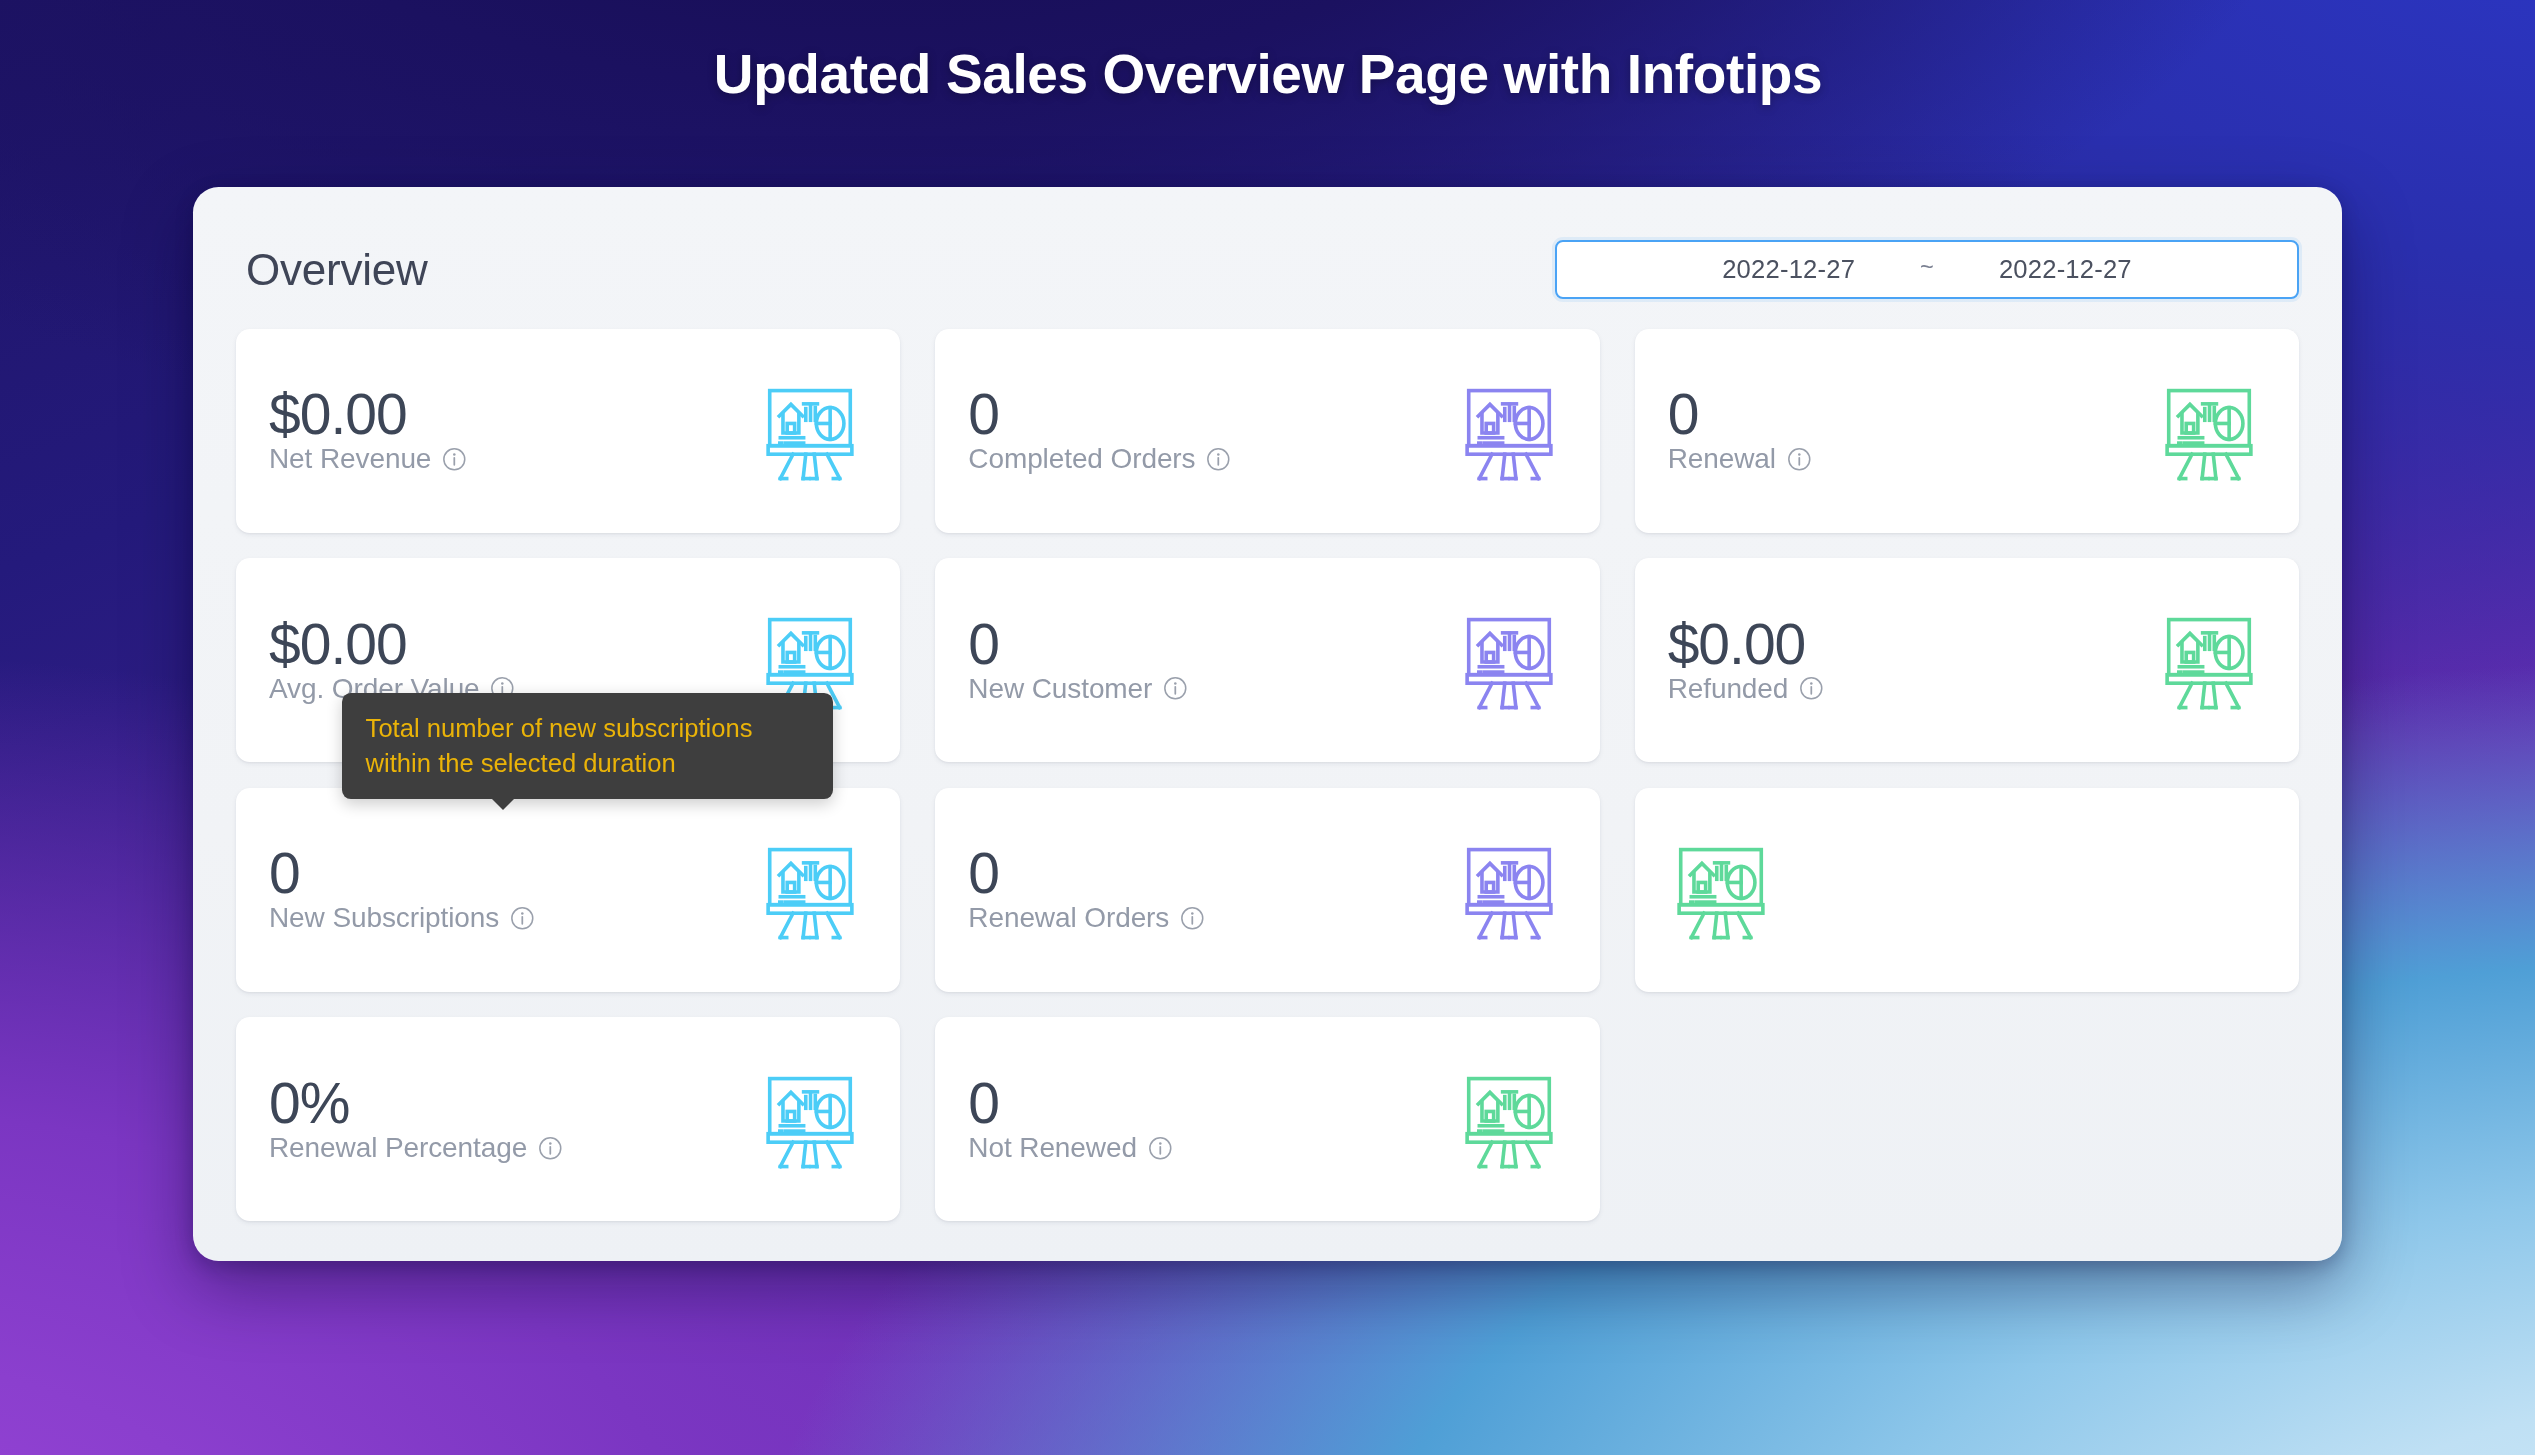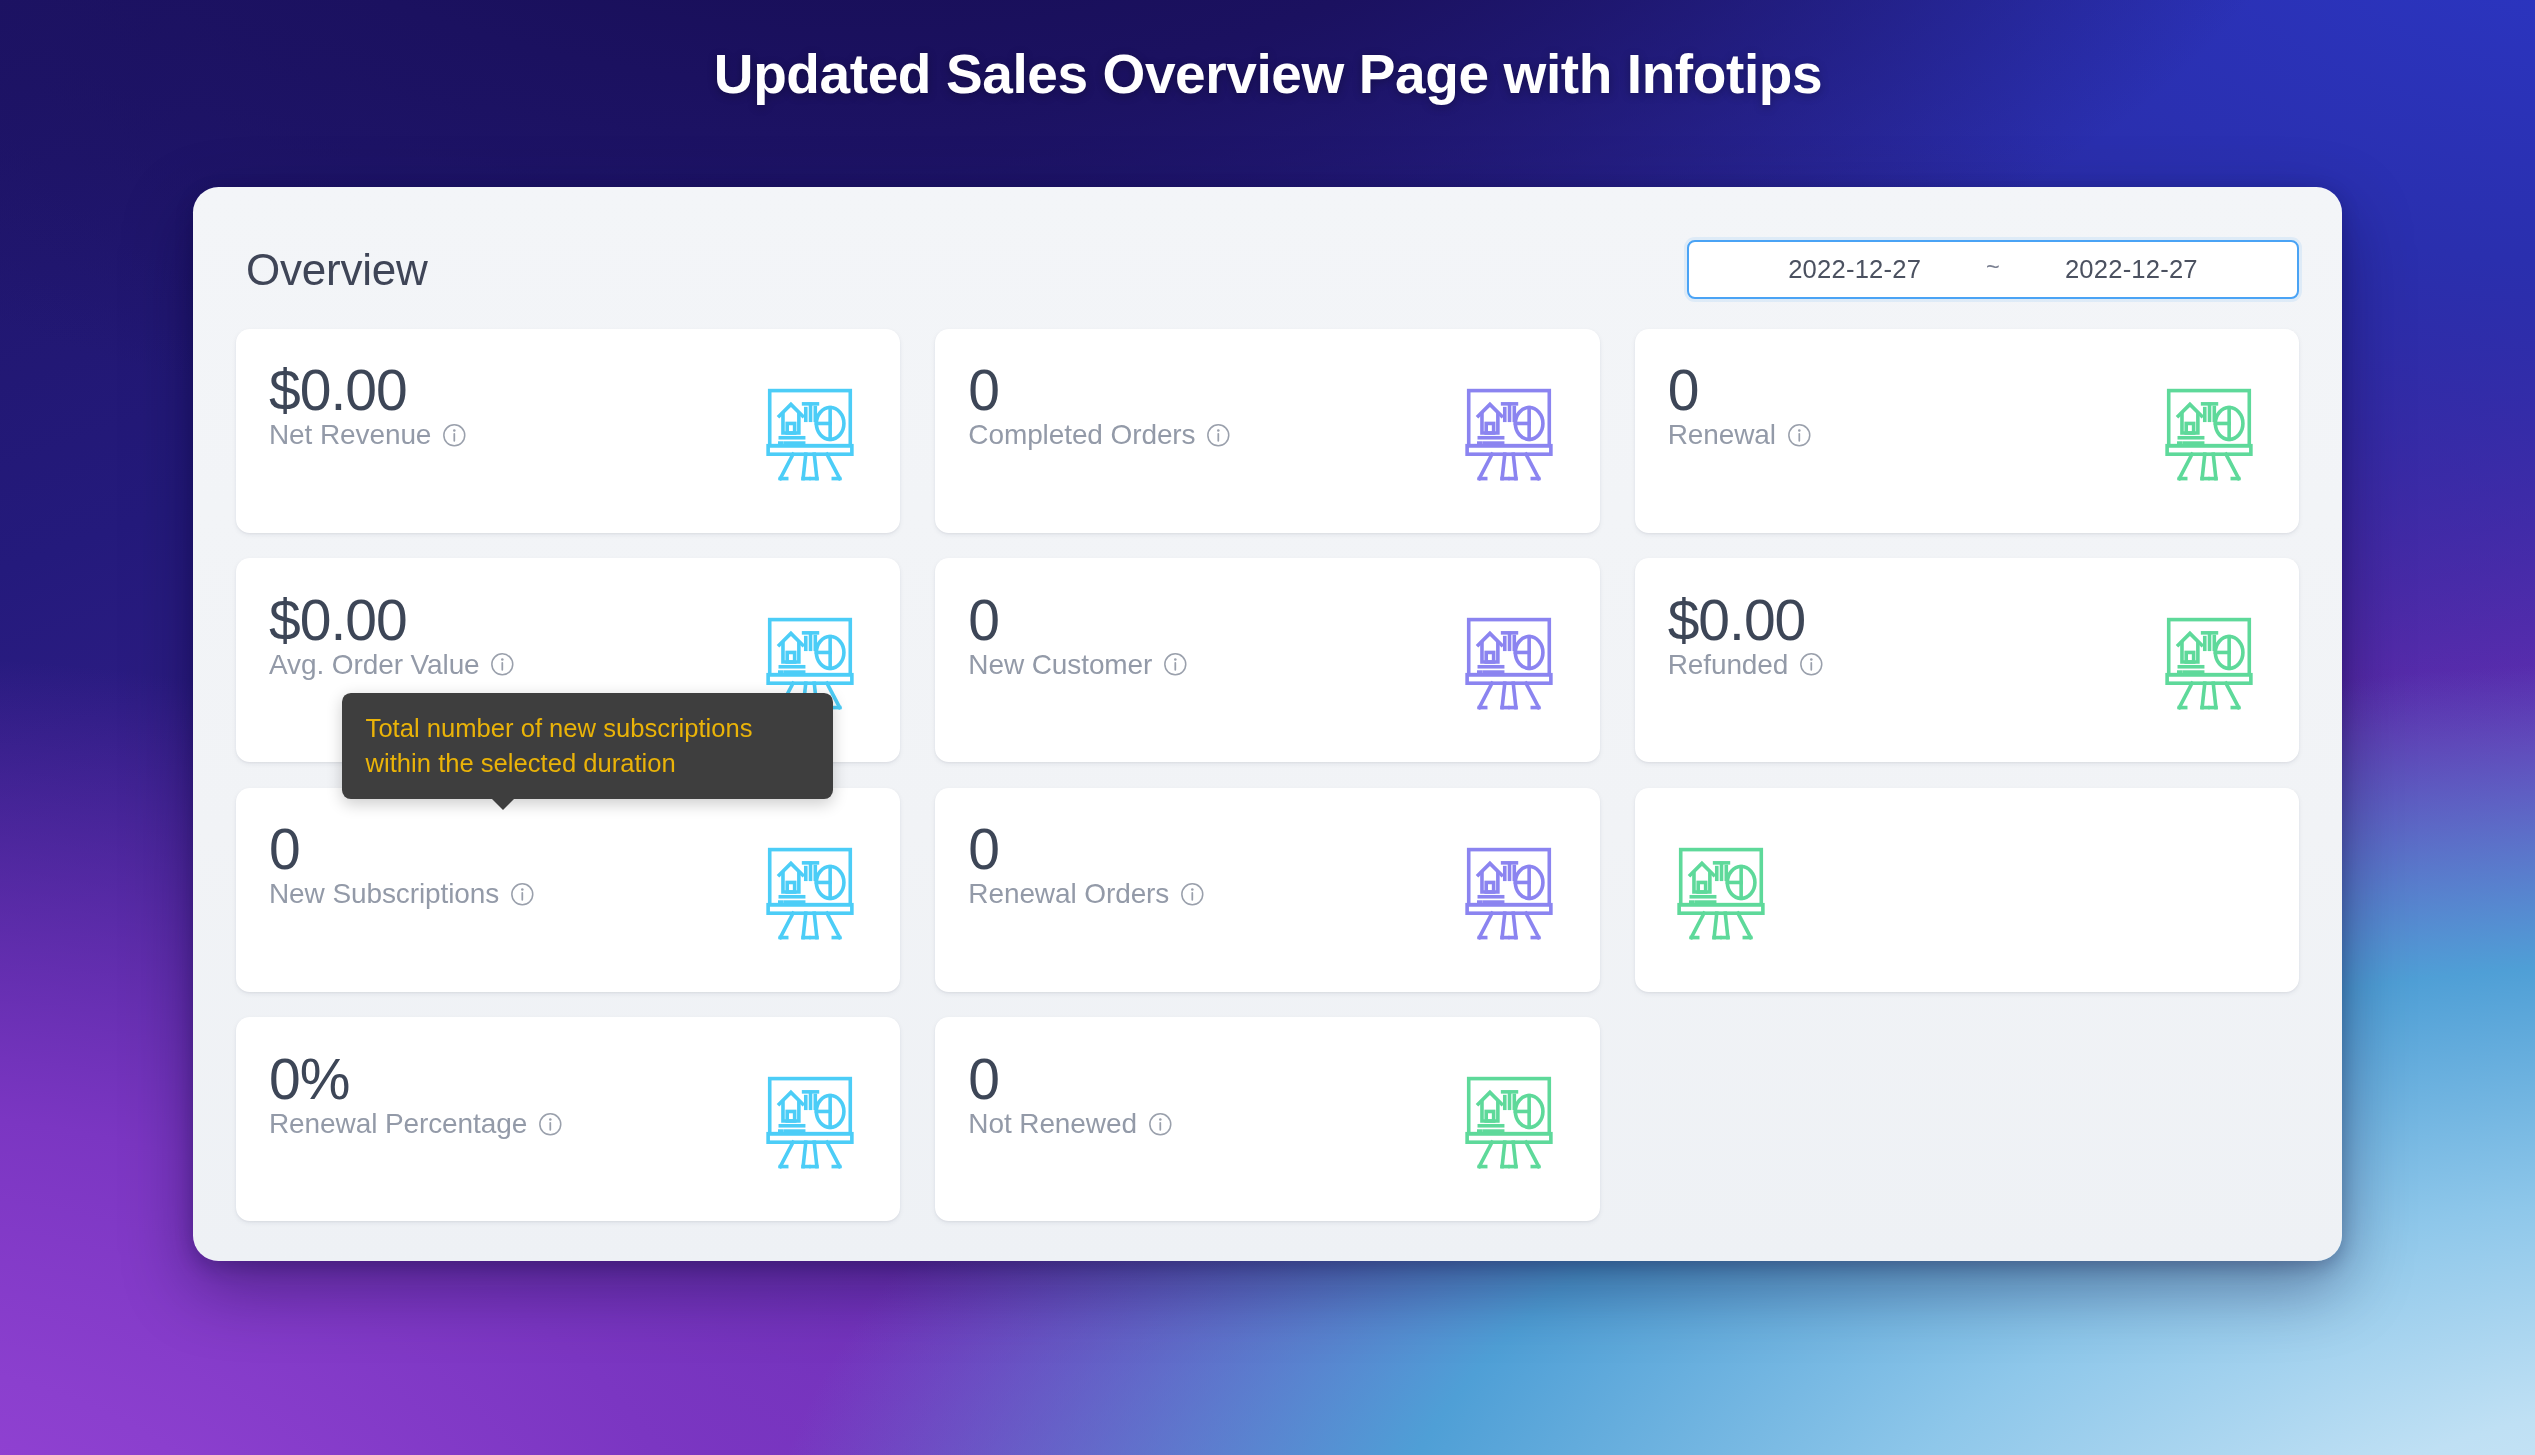--- a/index.html
+++ b/index.html
@@ -70,21 +70,21 @@
   }
   #overview-title {
     font-size: 44px;
     color: #3f4557;
     font-weight: normal;
     letter-spacing: -0.2px;
     padding-left: 9.9px;
   }
 
   .date-range {
-    width: 612px;
+    width: 744px;
     height: 59px;
     background: #ffffff;
     border: 2px solid #4aa3f5;
     border-radius: 7.9px;
     display: flex;
     align-items: center;
     justify-content: center;
     gap: 65px;
     box-shadow: 0 0 0 3px rgba(74,163,245,0.12);
   }
@@ -118,21 +118,21 @@
     box-shadow: 0 2px 4.9px rgba(30,40,70,0.07), 0 1px 2px rgba(30,40,70,0.05);
   }
   .card.empty {
     background: transparent;
     box-shadow: none;
   }
 
   .card-text {
     display: flex;
     flex-direction: column;
-    justify-content: flex-start;
+    justify-content: center;
     padding-top: 3.9px;
     padding-bottom: 7.9px;
   }
   .card-value {
     font-size: 57px;
     font-weight: normal;
     color: #3d4657;
     line-height: 1;
     letter-spacing: -1px;
   }

